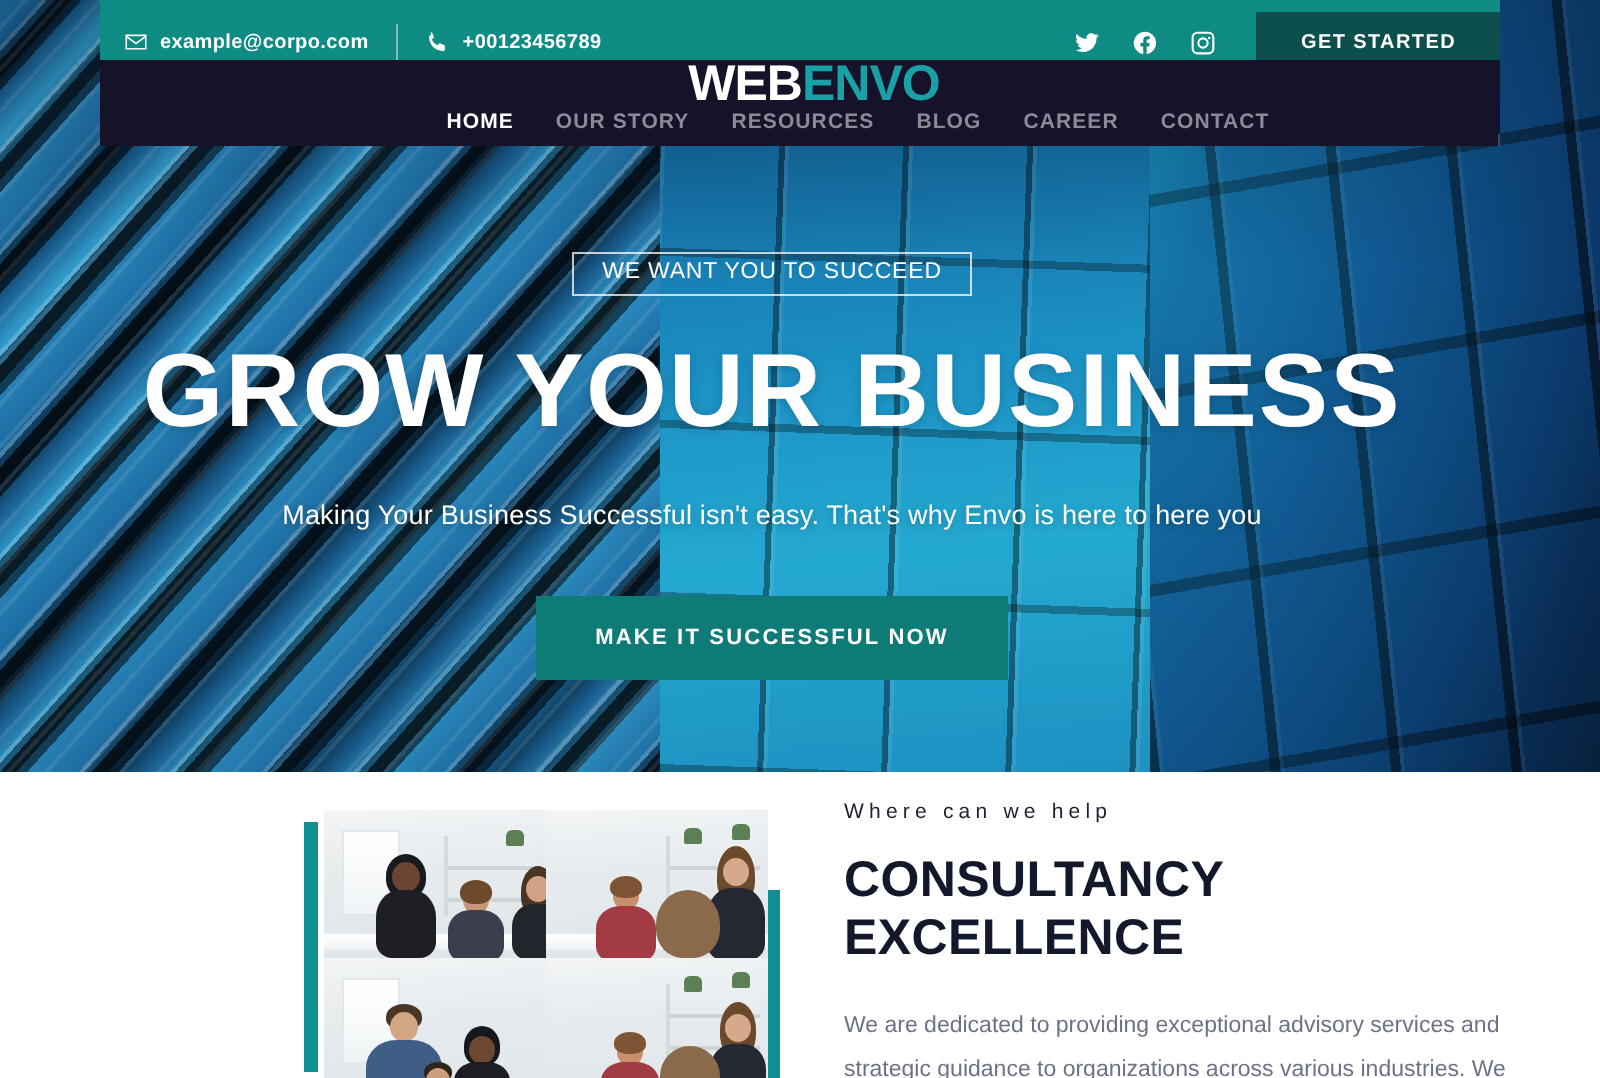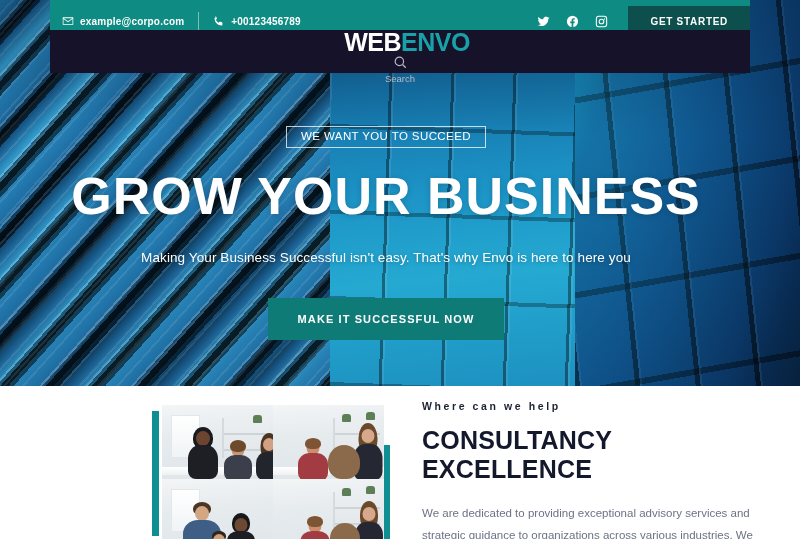--- a/index.html
+++ b/index.html
@@ -168,21 +168,21 @@
   .ph .deskline { position:absolute; left:0; right:0; bottom:6%; height:10%;
      background: linear-gradient(180deg,#ffffff,#eef1f3);}
   .person { position: absolute; bottom: 0; }
   .person .head { position: absolute; left: 50%; transform: translateX(-50%);
      border-radius: 50%; }
   .person .body { position: absolute; left: 50%; transform: translateX(-50%);
      border-radius: 40% 40% 8px 8px; }
   .hairL { position:absolute; left:50%; transform:translateX(-50%); border-radius:50% 50% 42% 42%; }
 
   .text-col { position: absolute; left: 422px; top: 14px; width: 340px; }
-  .eyebrow { color: #1d2233; font-size: 10.5px; font-weight: bold; letter-spacing: 2.6px; }
+  .eyebrow { color: #1d2233; font-size: 10.5px; font-weight: normal; letter-spacing: 2.6px; }
   .bigtitle { margin-top: 14px; color: #14182b; font-size: 25px; font-weight: bold;
     line-height: 1.16; letter-spacing: .2px; }
   .bodytext { margin-top: 18px; color: #6d7384; font-size: 11.5px; line-height: 1.95; }
 </style>
 </head>
 <body>
 
 <div id="page">
 
   <div class="hero">
@@ -238,30 +238,29 @@
               <path d="M4.6 1h6.8A3.6 3.6 0 0 1 15 4.6v6.8a3.6 3.6 0 0 1-3.6 3.6H4.6A3.6 3.6 0 0 1 1 11.4V4.6A3.6 3.6 0 0 1 4.6 1zm0 1.3A2.3 2.3 0 0 0 2.3 4.6v6.8a2.3 2.3 0 0 0 2.3 2.3h6.8a2.3 2.3 0 0 0 2.3-2.3V4.6a2.3 2.3 0 0 0-2.3-2.3H4.6zM8 4.5A3.5 3.5 0 1 1 8 11.5 3.5 3.5 0 0 1 8 4.5zm0 1.3a2.2 2.2 0 1 0 0 4.4 2.2 2.2 0 0 0 0-4.4zm3.8-1.7a.8.8 0 1 1 0 1.6.8.8 0 0 1 0-1.6z"></path>
             </svg>
         </span>
       </div>
       <div class="getstarted">GET STARTED</div>
     </div>
   </div>
 
   <div class="navbar">
     <div class="logo"><span class="w">WEB</span><span class="e">ENVO</span></div>
+    <div class="menu">
+      <a class="active" href="#">HOME</a>
+      <a href="#">OUR STORY</a>
+      <a href="#">RESOURCES</a>
+      <a href="#">BLOG</a>
+      <a href="#">CAREER</a>
+      <a href="#">CONTACT</a>
+    </div>
     <div class="nav-div"></div>
-    <div class="search-box">
-      <span>
-        <svg viewBox="0 0 20 20">
-            <circle cx="8.5" cy="8.5" r="5.6"></circle>
-            <line x1="12.7" y1="12.7" x2="17" y2="17"></line>
-          </svg>
-      </span>
-      <span>Search</span>
-    </div>
   </div>
 
   <div class="lower">
 
     <div class="collage-wrap">
       <div class="accent-l"></div>
       <div class="accent-r"></div>
       <div class="collage">
         <div class="photo-grid">
 

